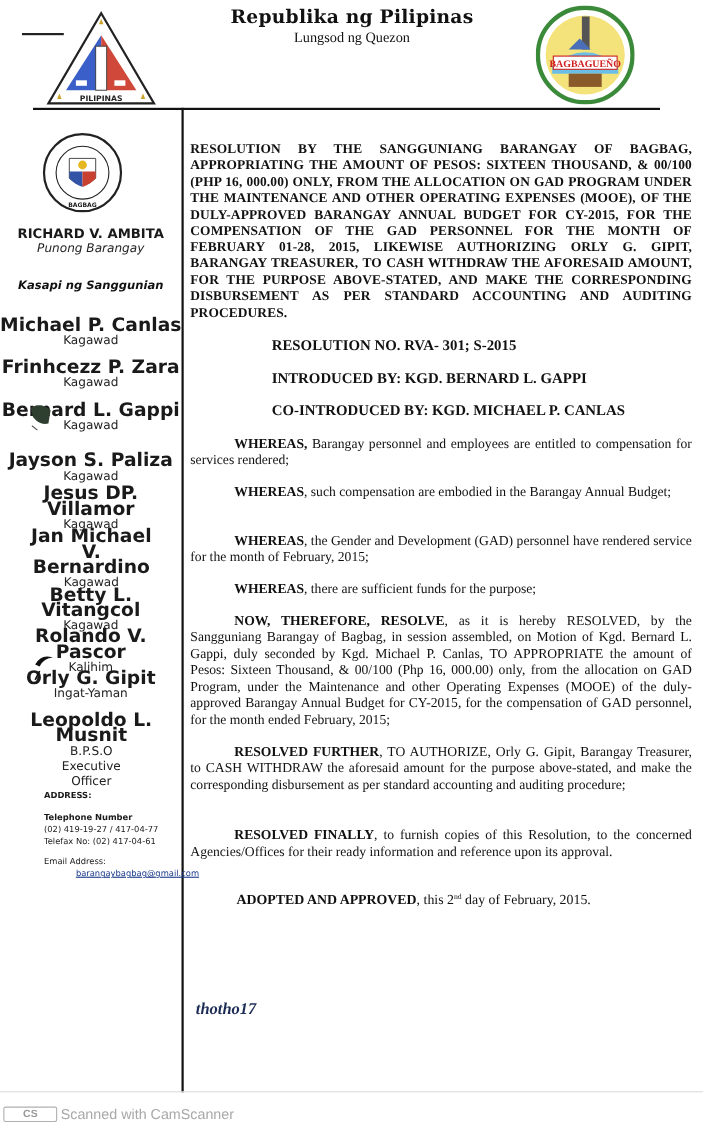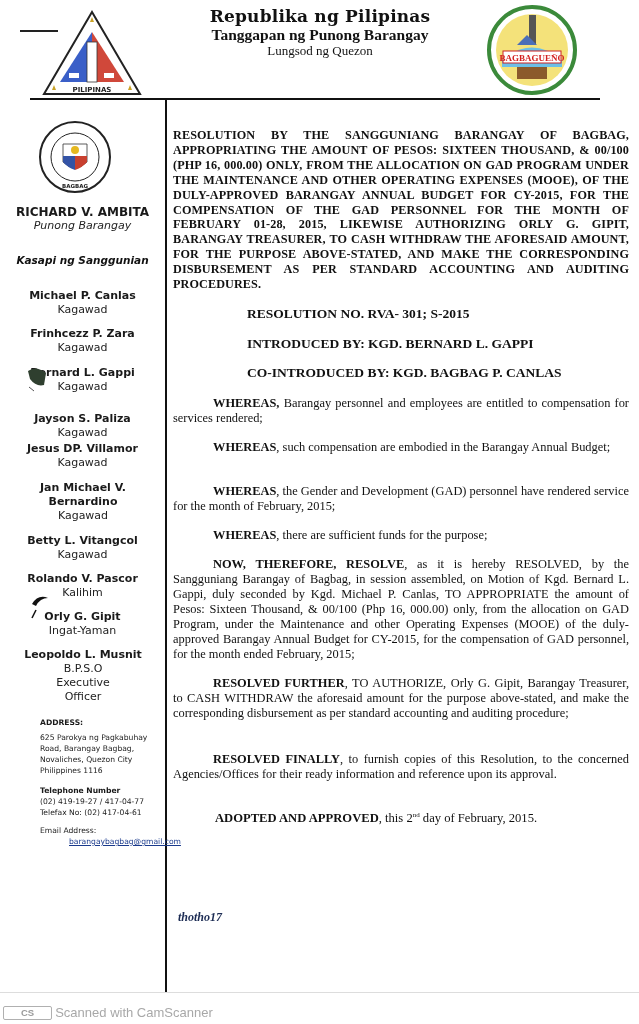--- a/index.html
+++ b/index.html
@@ -15,39 +15,39 @@
   .vrule { left:165px; top:98px; width:2px; height:895px; background:#111; }
   .bottom-rule { left:0px; top:992px; width:639px; height:1px; background:#ddd; }
 
   
   .qc-logo { left:40px; top:10px; width:104px; height:88px; }
   .bag-logo { left:487px; top:5px; width:90px; height:90px; }
   .brgy-seal { left:38px; top:120px; width:74px; height:74px; }
 
   
   .side { left:0; width:165px; text-align:center; font-family:"DejaVu Sans", sans-serif; }
-  .side .name { font-weight:bold; font-size:11px; color:#1a1a1a; line-height:14px; }
+  .side .name { font-weight:bold; font-size:17px; color:#1a1a1a; line-height:14px; }
   .side .role { font-size:11px; color:#222; line-height:14px; }
   .side .capt { font-weight:bold; font-size:12px; }
   .side .captrole { font-style:italic; font-size:11px; }
   .kasapi { font-weight:bold; font-style:italic; font-size:10.5px; }
   .addr { left:40px; width:125px; font-family:"DejaVu Sans", sans-serif; font-size:7.6px; line-height:11px; color:#1a1a1a; }
   .addr .lbl { font-weight:bold; }
   .email { color:#1a3a8c; text-decoration:underline;padding-left:29px; }
 
   
   .main { left:173px; width:456px; font-family:"Liberation Serif", serif; color:#111; }
   .title { font-weight:bold; font-size:12.2px; line-height:14.9px; text-align:justify; text-align-last:left; letter-spacing:0.1px; top:128px; }
   .meta { left:247px; font-family:"Liberation Serif", serif; font-weight:bold; font-size:13.5px; }
   .para { font-size:12.4px; line-height:15px; text-align:justify; }
   .para .ind { display:inline-block; width:40px; }
   .para b { font-weight:bold; }
   .adopted { left:215px; font-family:"Liberation Serif", serif; font-size:12.6px; }
   .adopted sup { font-size:7px; }
-  .thotho { left:178px; top:910px; font-family:"Liberation Serif", serif; font-weight:bold; font-style:italic; font-size:12px; color:#1c2c54; }
+  .thotho { left:178px; top:910px; font-family:"Liberation Serif", serif; font-weight:bold; font-style:italic; font-size:15px; color:#1c2c54; }
   .cs { left:3px; top:1005px; font-family:"Liberation Sans", sans-serif; font-size:13px; color:#a8a8a8; display:flex; align-items:center; gap:3px; }
   .cs-badge { border:1.5px solid #b0b0b0; border-radius:2px; font-size:9.5px; font-weight:bold; padding:0 17px; line-height:12px; color:#9a9a9a; }
   .sig { position:absolute; }
 </style>
 </head>
 <body>
 
 <div class="abs hdr-dash"></div>
 
 <svg class="abs qc-logo" viewBox="0 0 104 88">
@@ -58,21 +58,20 @@
   <rect x="29" y="63" width="10" height="5" fill="#fff"></rect>
   <rect x="64" y="63" width="10" height="5" fill="#fff"></rect>
   <polygon points="52,7 54,12 50,12" fill="#c9a227"></polygon>
   <polygon points="12,80 14,75 16,80" fill="#c9a227"></polygon>
   <polygon points="88,80 90,75 92,80" fill="#c9a227"></polygon>
   <text x="52" y="82" font-size="7" text-anchor="middle" font-family="DejaVu Sans, sans-serif" font-weight="bold" fill="#222">PILIPINAS</text>
 </svg>
 
 <div class="abs hdr-text">
   <div class="rep">Republika ng Pilipinas</div>
-  <div class="tang">Tanggapan ng Punong Barangay</div>
   <div class="addr1">Lungsod ng Quezon</div>
 </div>
 
 <svg class="abs bag-logo" viewBox="0 0 90 90">
   <circle cx="45" cy="45" r="43" fill="#fff" stroke="#3b8a3a" stroke-width="4"></circle>
   <circle cx="45" cy="45" r="36" fill="#f4e27a"></circle>
   <path d="M15,55 Q45,30 75,55 L75,62 L15,62 Z" fill="#6bbfe6"></path>
   <rect x="42" y="10" width="7" height="30" fill="#555"></rect>
   <polygon points="30,40 40,30 50,40" fill="#4a6fb8"></polygon>
   <rect x="16" y="46" width="58" height="12" fill="#fff" stroke="#c22" stroke-width="1"></rect>
@@ -144,33 +143,32 @@
   <path d="M2,6 Q10,0 20,8 L18,20 Q10,22 4,14 Z" fill="#2f3f2f"></path>
   <path d="M3,22 L8,26" stroke="#555" stroke-width="1"></path>
 </svg>
 <svg class="sig" style="left:28px;top:592px;width:24px;height:28px;" viewBox="0 0 24 28">
   <path d="M4,12 Q10,2 20,6 Q12,6 8,14 Z" fill="#111"></path>
   <path d="M4,26 L8,18" stroke="#111" stroke-width="1.5"></path>
 </svg>
 
 <div class="abs addr" style="top:717px;">
   <div class="lbl">ADDRESS:</div>
-  <div style="margin-top:4px;">625 Parokya ng Pagkabuhay Road, Barangay Bagbag, Novaliches, Quezon City Philippines 1116</div>
   <div class="lbl" style="margin-top:9px;">Telephone Number</div>
   <div>(02) 419-19-27 / 417-04-77</div>
   <div>Telefax No: (02) 417-04-61</div>
   <div style="margin-top:7px;">Email Address:</div>
   <div class="email">barangaybagbag@gmail.com</div>
 </div>
 
 <div class="abs main title">RESOLUTION BY THE SANGGUNIANG BARANGAY OF BAGBAG, APPROPRIATING THE AMOUNT OF PESOS: SIXTEEN THOUSAND, &amp; 00/100 (PHP 16, 000.00) ONLY, FROM THE ALLOCATION ON GAD PROGRAM UNDER THE MAINTENANCE AND OTHER OPERATING EXPENSES (MOOE), OF THE DULY-APPROVED BARANGAY ANNUAL BUDGET FOR CY-2015, FOR THE COMPENSATION OF THE GAD PERSONNEL FOR THE MONTH OF FEBRUARY 01-28, 2015, LIKEWISE AUTHORIZING ORLY G. GIPIT, BARANGAY TREASURER, TO CASH WITHDRAW THE AFORESAID AMOUNT, FOR THE PURPOSE ABOVE-STATED, AND MAKE THE CORRESPONDING DISBURSEMENT AS PER STANDARD ACCOUNTING AND AUDITING PROCEDURES.</div>
 
 <div class="abs meta" style="top:306px;">RESOLUTION NO. RVA- 301; S-2015</div>
 <div class="abs meta" style="top:336px;">INTRODUCED BY: KGD. BERNARD L. GAPPI</div>
-<div class="abs meta" style="top:365px;">CO-INTRODUCED BY: KGD. BAGBAG P. CANLAS</div>
+<div class="abs meta" style="top:365px;">CO-INTRODUCED BY: KGD. MICHAEL P. CANLAS</div>
 
 <div class="abs main para" style="top:396px;"><span class="ind"></span><b>WHEREAS,</b><span> Barangay personnel and employees are entitled to compensation for services rendered;</span></div>
 <div class="abs main para" style="top:440px;"><span class="ind"></span><b>WHEREAS</b><span>, such compensation are embodied in the Barangay Annual Budget;</span></div>
 <div class="abs main para" style="top:484px;"><span class="ind"></span><b>WHEREAS</b><span>, the Gender and Development (GAD) personnel have rendered service for the month of February, 2015;</span></div>
 <div class="abs main para" style="top:528px;"><span class="ind"></span><b>WHEREAS</b><span>, there are sufficient funds for the purpose;</span></div>
 <div class="abs main para" style="top:557px;"><span class="ind"></span><b>NOW, THEREFORE, RESOLVE</b><span>, as it is hereby RESOLVED, by the Sangguniang Barangay of Bagbag, in session assembled, on Motion of Kgd. Bernard L. Gappi, duly seconded by Kgd. Michael P. Canlas, TO APPROPRIATE the amount of Pesos: Sixteen Thousand, &amp; 00/100 (Php 16, 000.00) only, from the allocation on GAD Program, under the Maintenance and other Operating Expenses (MOOE) of the duly-approved Barangay Annual Budget for CY-2015, for the compensation of GAD personnel, for the month ended February, 2015;</span></div>
 <div class="abs main para" style="top:676px;"><span class="ind"></span><b>RESOLVED FURTHER</b><span>, TO AUTHORIZE, Orly G. Gipit, Barangay Treasurer, to CASH WITHDRAW the aforesaid amount for the purpose above-stated, and make the corresponding disbursement as per standard accounting and auditing procedure;</span></div>
 <div class="abs main para" style="top:752px;"><span class="ind"></span><b>RESOLVED FINALLY</b><span>, to furnish copies of this Resolution, to the concerned Agencies/Offices for their ready information and reference upon its approval.</span></div>
 
 <div class="abs adopted" style="top:811px;"><b>ADOPTED AND APPROVED</b><span>, this 2</span><sup>nd</sup><span> day of February, 2015.</span></div>

